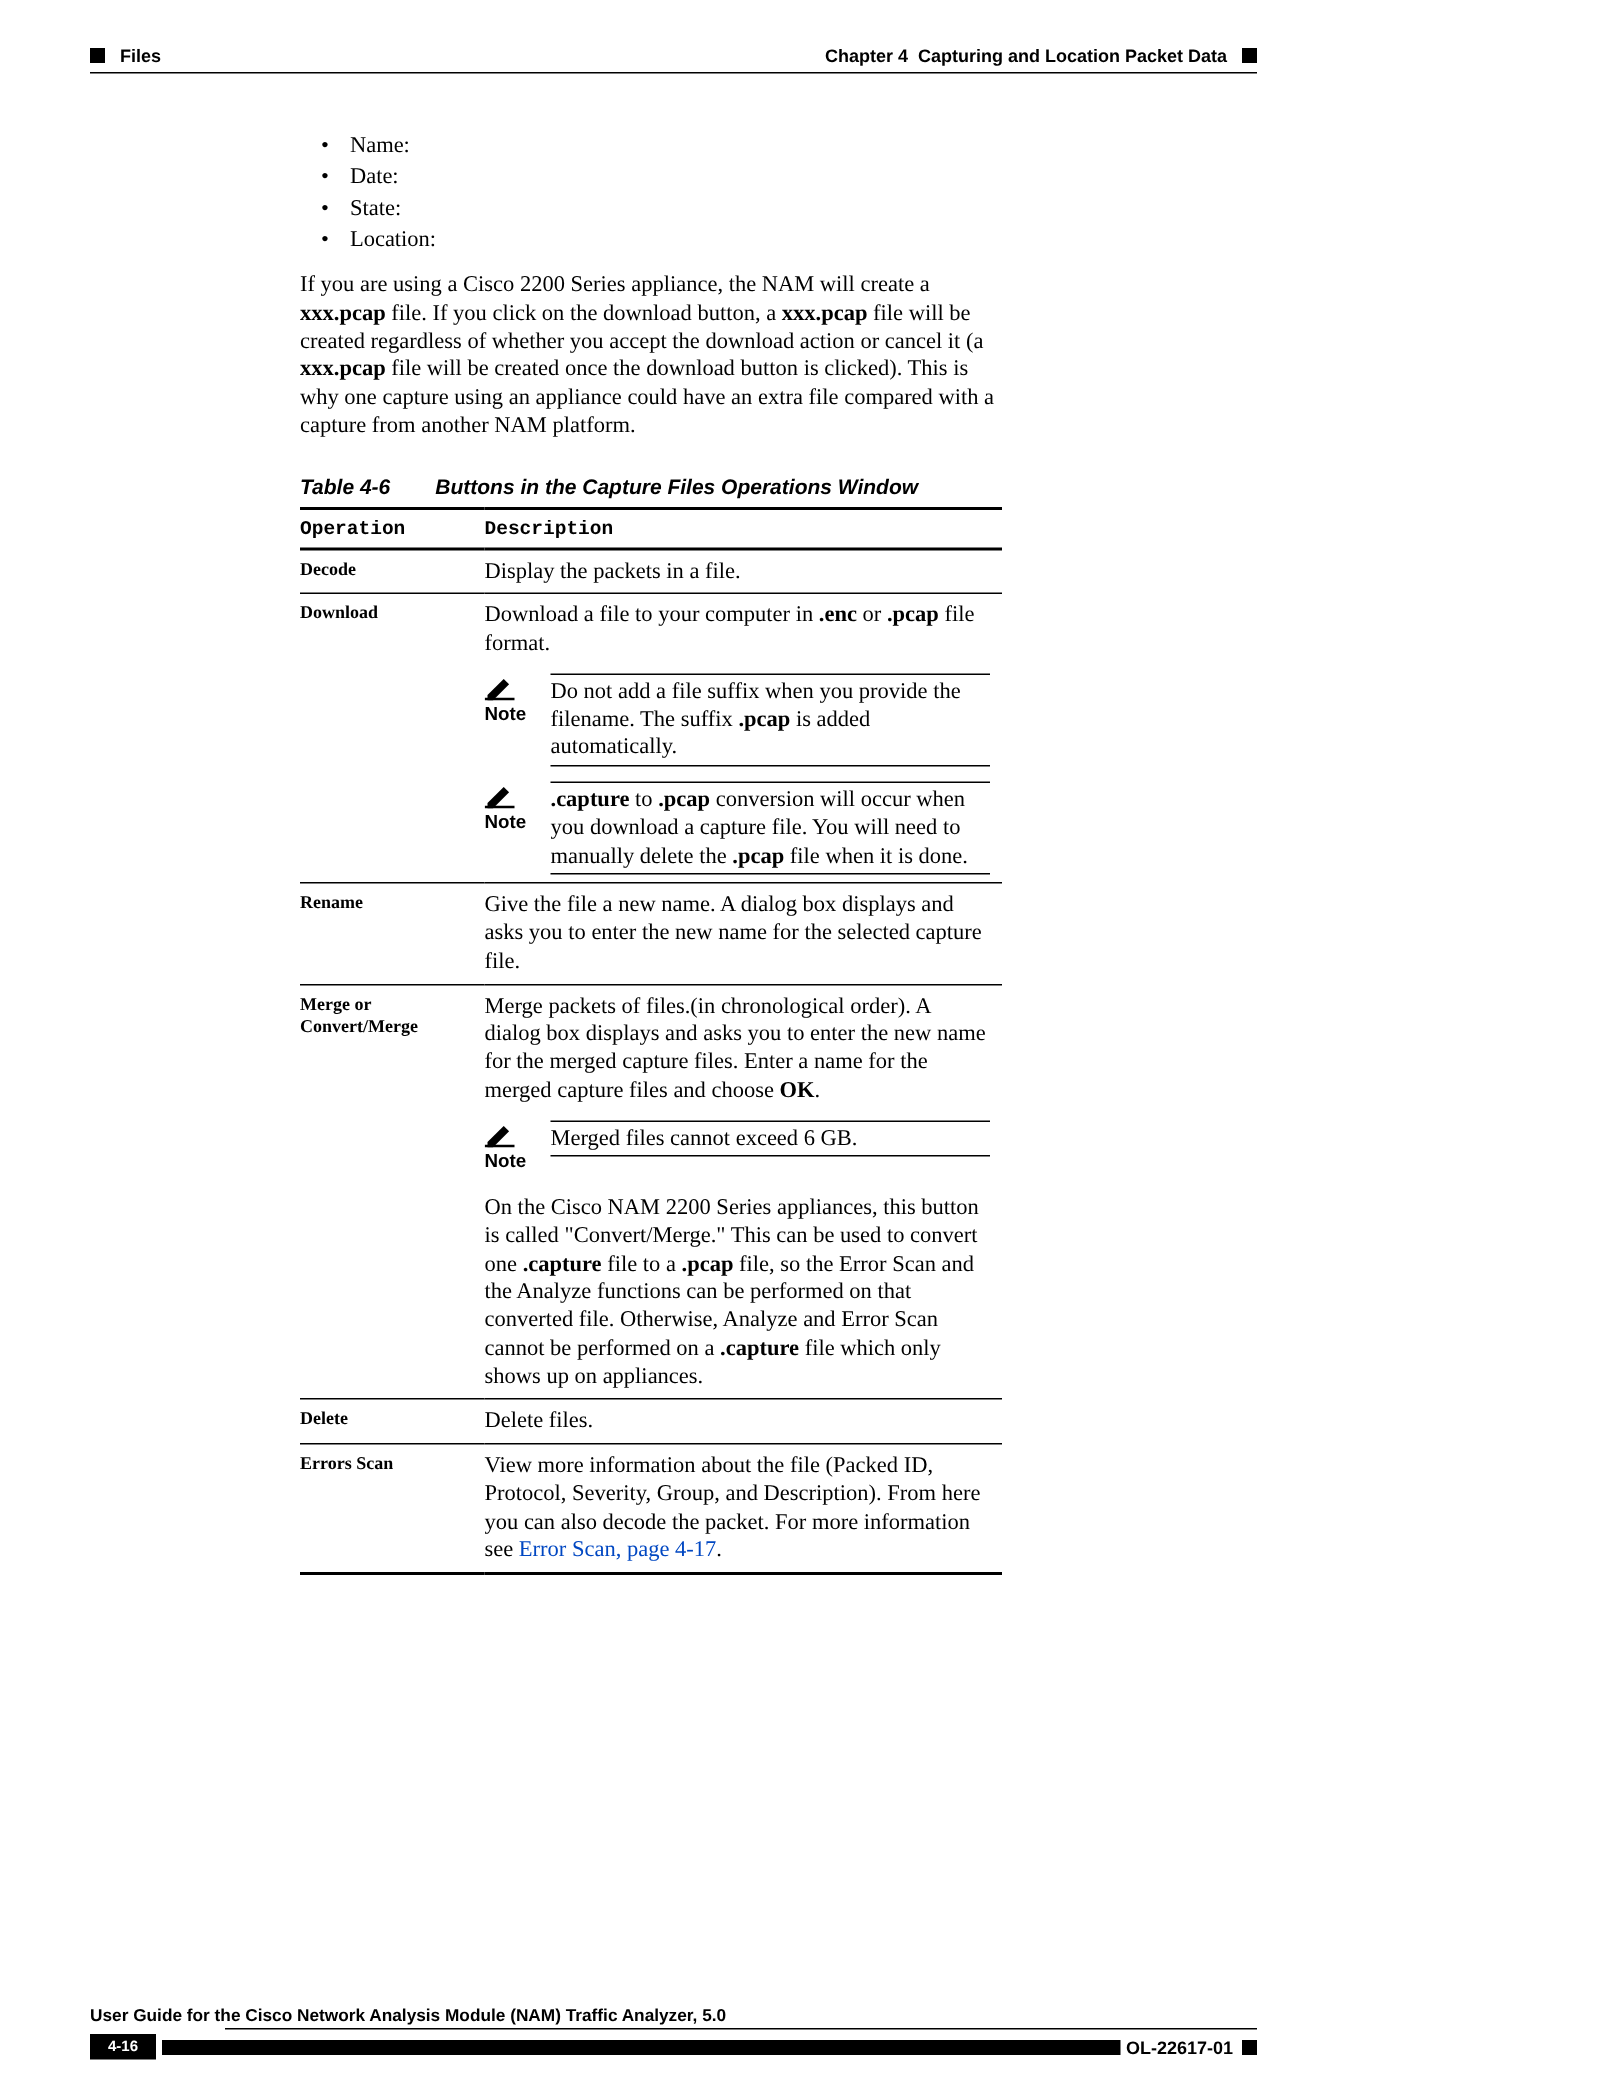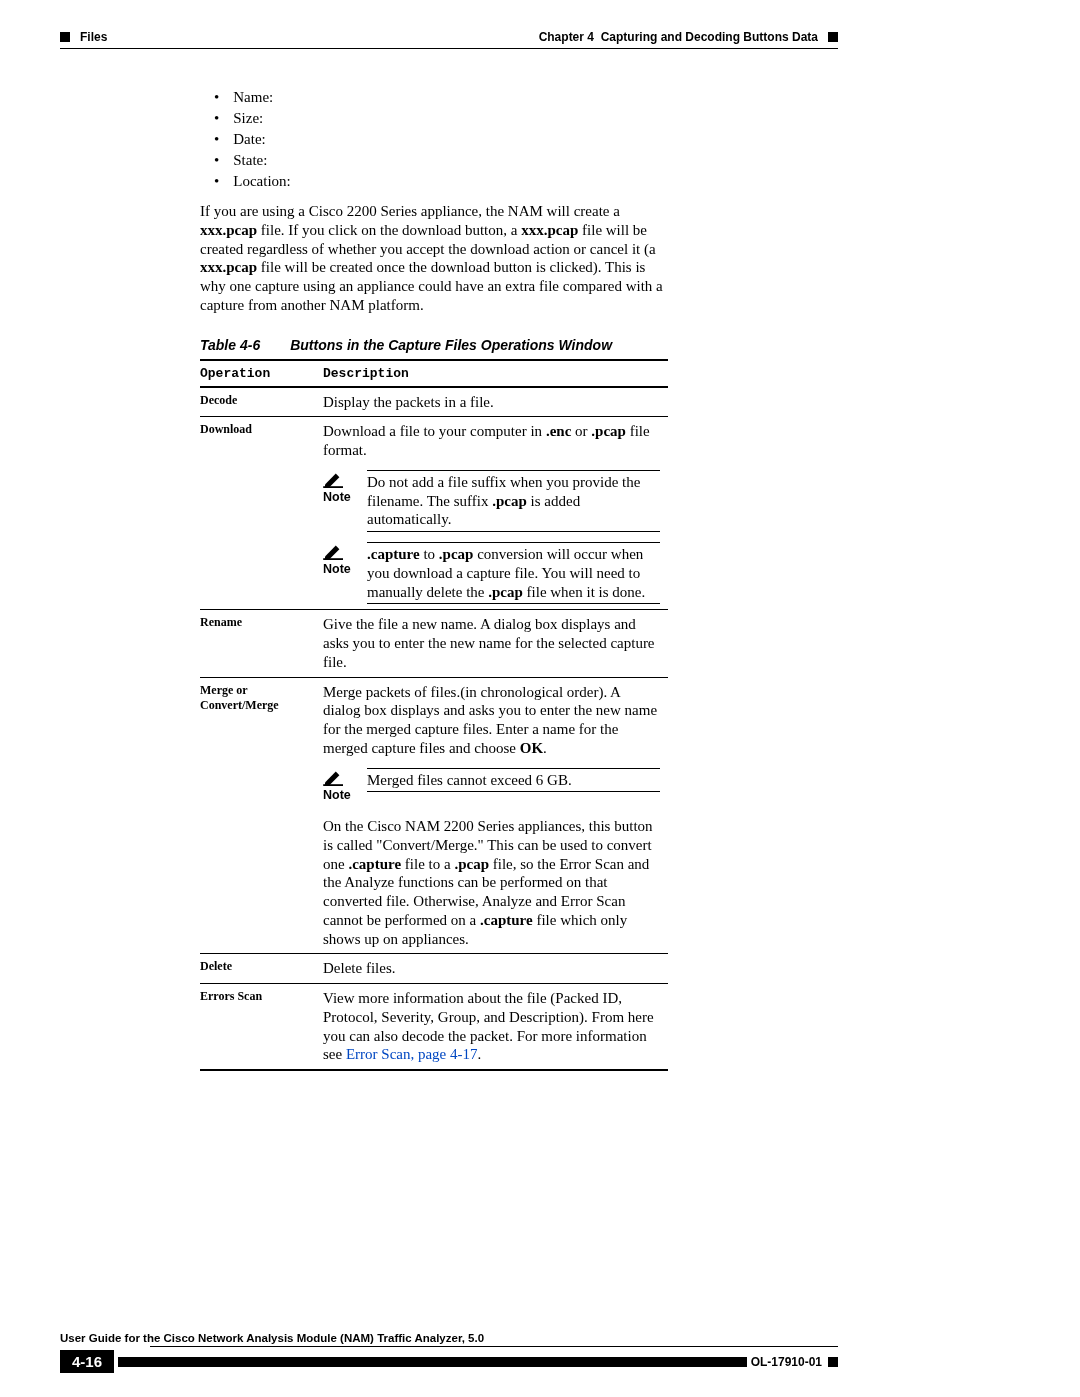--- a/index.html
+++ b/index.html
@@ -112,50 +112,49 @@
     display: flex;
     align-items: center;
     font-family: Arial, Helvetica, sans-serif;
     font-size: 12px;
     font-weight: bold;
   }
   .page-badge {
     background: #000;
     color: #fff;
     padding: 3px 12px;
-    font-size: 15px;
+    font-size: 10px;
     margin-right: 4px;
   }
   .foot-line { flex: 1; height: 10px; background: #000; margin-right: 4px; }
   .foot-right { display: flex; align-items: center; }
   .foot-right .sq { margin-left: 6px; }
   .spacer-below { margin-top: 14px; }
 </style>
 </head>
 <body>
 
 <div class="page">
   <div class="running-head">
     <div class="left">
       <span class="sq"></span>
       <span>Files</span>
     </div>
     <div class="right">
       <span>Chapter 4</span>
       <span>&nbsp;&nbsp;</span>
-      <span>Capturing and Decoding Buttons Data</span>
+      <span>Capturing and Location Packet Data</span>
       <span class="sq" style="margin-left:10px"></span>
     </div>
   </div>
   <hr class="head-rule">
 
   <div class="body">
     <ul class="bullets">
       <li>Name:</li>
-      <li>Size:</li>
       <li>Date:</li>
       <li>State:</li>
       <li>Location:</li>
     </ul>
 
     <p class="para">
       <span>If you are using a Cisco 2200 Series appliance, the NAM will create a </span><span class="bold">xxx.pcap</span><span> file. If you click on the download button, a </span><span class="bold">xxx.pcap</span><span> file will be created regardless of whether you accept the download action or cancel it (a </span><span class="bold">xxx.pcap</span><span> file will be created once the download button is clicked). This is why one capture using an appliance could have an extra file compared with a capture from another NAM platform.</span>
     </p>
 
     <div class="caption">
@@ -243,18 +242,18 @@
       </table>
   </div>
 
   <div class="footer">
     <div class="foot-title">User Guide for the Cisco Network Analysis Module (NAM) Traffic Analyzer, 5.0</div>
     <div class="foot-rule-wrap"></div>
     <div class="foot-row">
       <span class="page-badge">4-16</span>
       <span class="foot-line"></span>
       <div class="foot-right">
-        <span>OL-17910-01</span>
+        <span>OL-22617-01</span>
         <span class="sq"></span>
       </div>
     </div>
   </div>
 </div>
 
 </body></html>

